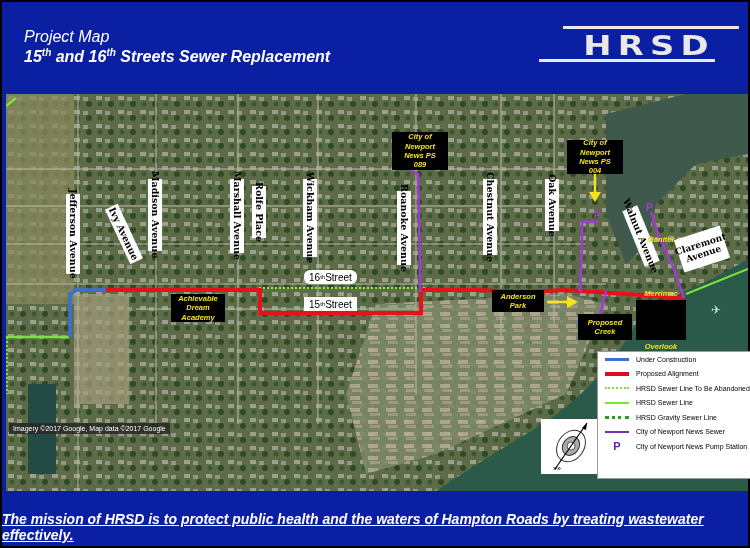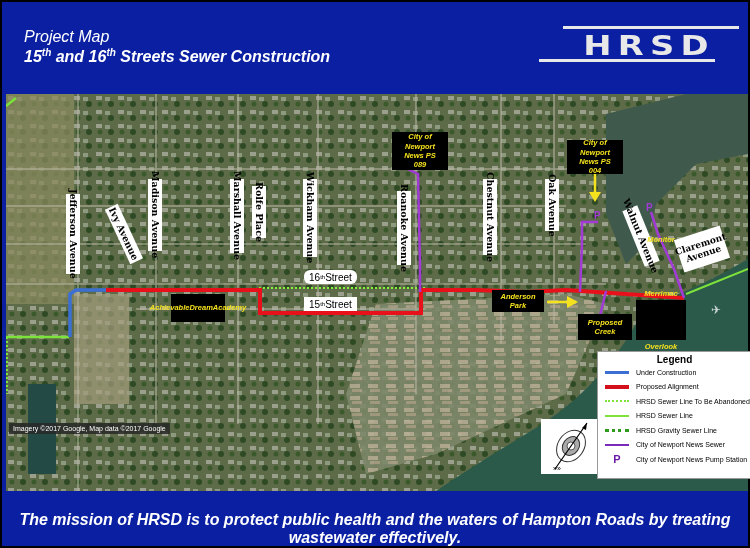--- a/index.html
+++ b/index.html
@@ -14,21 +14,21 @@
   .title2 sup { font-size: 10px; }
 
   .logo { position: absolute; left: 557px; top: 24px; width: 180px; height: 36px; }
   .logo .bar-top { position: absolute; left: 4px; top: 0; width: 176px; height: 3px; background: #e8e8e8; }
   .logo .bar-bot { position: absolute; left: -20px; top: 33px; width: 176px; height: 3px; background: #e8e8e8; }
   .logo .txt { position: absolute; left: 0px; top: 4px; width: 180px; text-align: center; color: #e8e8e8; font-size: 27px; font-weight: bold; letter-spacing: 5px; font-family: "DejaVu Sans", sans-serif; transform: scaleX(1.25); transform-origin: center; }
 
   .map { position: absolute; left: 4px; top: 92px; width: 742px; height: 397px; overflow: hidden; background: #6f7c57; }
 
   .footer { position: absolute; left: 0; top: 490px; width: 746px; height: 54px; background: #0a1fa2; }
-  .mission { position: absolute; left: 0; top: 19px; width: 746px; text-align: center; color: #fff; font-size: 16px; font-style: italic; font-weight: bold; }
+  .mission { position: absolute; left: 0; top: 19px; width: 746px; color: #fff; font-size: 14px; font-style: italic; font-weight: bold; text-decoration: underline; }
 
   .street-label { position: absolute; background: #fff; color: #000; font-weight: bold; font-size: 10px; display: flex; align-items: center; justify-content: center; white-space: nowrap; }
   .vert { writing-mode: vertical-rl; font-family: "DejaVu Serif", serif; font-size: 9.5px; padding: 3px 1px; }
   .horiz { font-family: "Liberation Sans", sans-serif; padding: 1px 5px; font-size: 10px; font-weight: normal; }
   .horiz sup { font-size: 6px; }
 
   .poi { position: absolute; background: #000; color: #f5e21e; font-weight: bold; font-style: italic; font-size: 7.5px; text-align: center; line-height: 1.25; display: flex; align-items: center; justify-content: center; }
 
   .legend { position: absolute; left: 595px; top: 349px; width: 155px; height: 128px; background: #fff; border: 1px solid #999; }
   .legend-title { text-align: center; font-weight: bold; font-size: 10px; margin-top: 2px; }
@@ -41,21 +41,21 @@
   .credit { position: absolute; left: 3px; top: 329px; background: rgba(40,40,40,0.85); color: #fff; font-size: 7px; padding: 2px 4px; }
 </style>
 </head>
 <body>
 
 <div class="slide">
 
   <div class="header">
     <div class="title1">Project Map</div>
     <div class="title2">
-      <span>15</span><sup>th</sup><span> and 16</span><sup>th</sup><span> Streets Sewer Construction</span>
+      <span>15</span><sup>th</sup><span> and 16</span><sup>th</sup><span> Streets Sewer Replacement</span>
     </div>
     <div class="logo">
       <div class="bar-top"></div>
       <div class="txt">HRSD</div>
       <div class="bar-bot"></div>
     </div>
   </div>
 
   <div class="map">
     <svg width="742" height="397" viewBox="0 0 742 397" style="position:absolute;left:0;top:0;">
@@ -163,21 +163,21 @@
       <span>Newport</span>
       <span>News PS</span>
       <span>089</span>
     </div>
     <div class="poi" style="left:561px;top:46px;width:56px;height:34px;flex-direction:column;">
       <span>City of</span>
       <span>Newport</span>
       <span>News PS</span>
       <span>004</span>
     </div>
-    <div class="poi" style="left:165px;top:200px;width:54px;height:28px;flex-direction:row;">
+    <div class="poi" style="left:165px;top:200px;width:54px;height:28px;flex-direction:column;">
       <span>Achievable</span>
       <span>Dream</span>
       <span>Academy</span>
     </div>
     <div class="poi" style="left:486px;top:196px;width:52px;height:22px;flex-direction:column;">
       <span>Anderson</span>
       <span>Park</span>
     </div>
     <div class="poi" style="left:572px;top:220px;width:54px;height:26px;flex-direction:column;">
       <span>Proposed</span>
@@ -198,21 +198,20 @@
       <ellipse cx="30" cy="27" rx="13" ry="17" transform="rotate(35 30 27)" fill="none" stroke="#333" stroke-width="1"></ellipse>
       <ellipse cx="30" cy="27" rx="8" ry="10" transform="rotate(35 30 27)" fill="#aaa" stroke="#333" stroke-width="1"></ellipse>
       <circle cx="30" cy="27" r="4" fill="#fff" stroke="#333" stroke-width="0.8"></circle>
       <line x1="14" y1="50" x2="46" y2="4" stroke="#000" stroke-width="1.2"></line>
       <polygon points="46,4 41,9 45,11" fill="#000"></polygon>
       <text x="12" y="52" font-size="7" fill="#000" font-family="Liberation Sans, sans-serif">»»</text>
     </svg>
   </div>
 
   <div class="legend">
-    <div class="legend-title">Legend</div>
     <div class="legend-row">
       <span class="legend-swatch" style="background:#3b6fd4;"></span>
       <span>Under Construction</span>
     </div>
     <div class="legend-row">
       <span class="legend-swatch" style="background:#d4101a;height:4px;"></span>
       <span>Proposed Alignment</span>
     </div>
     <div class="legend-row">
       <span class="legend-swatch" style="background:none;border-top:2px dotted #7de23a;height:2px;"></span>

